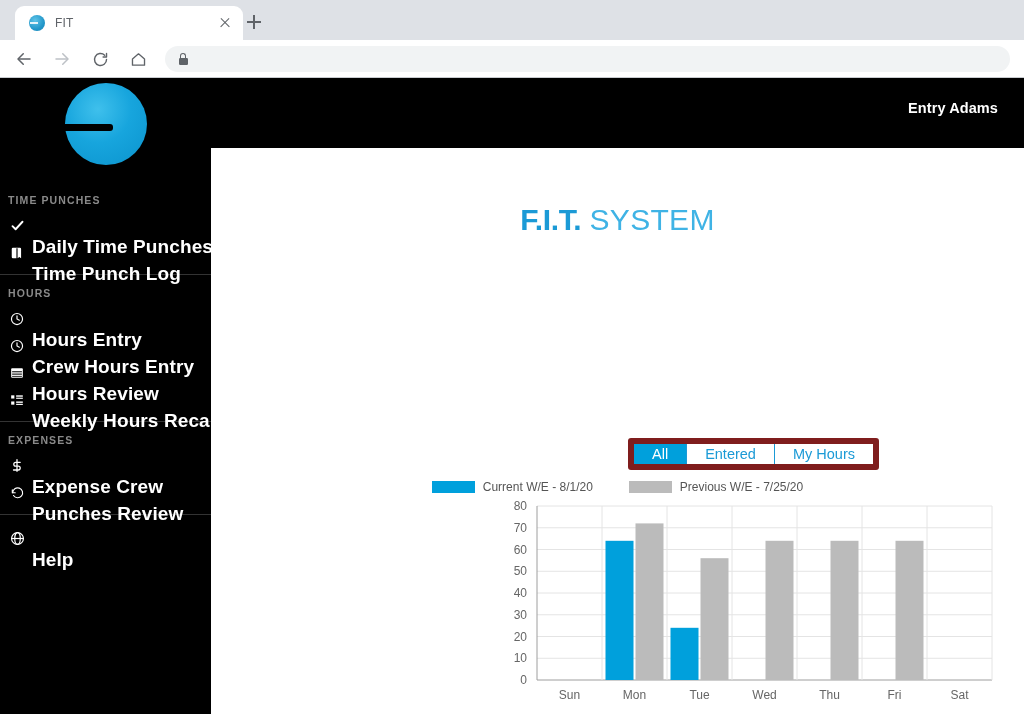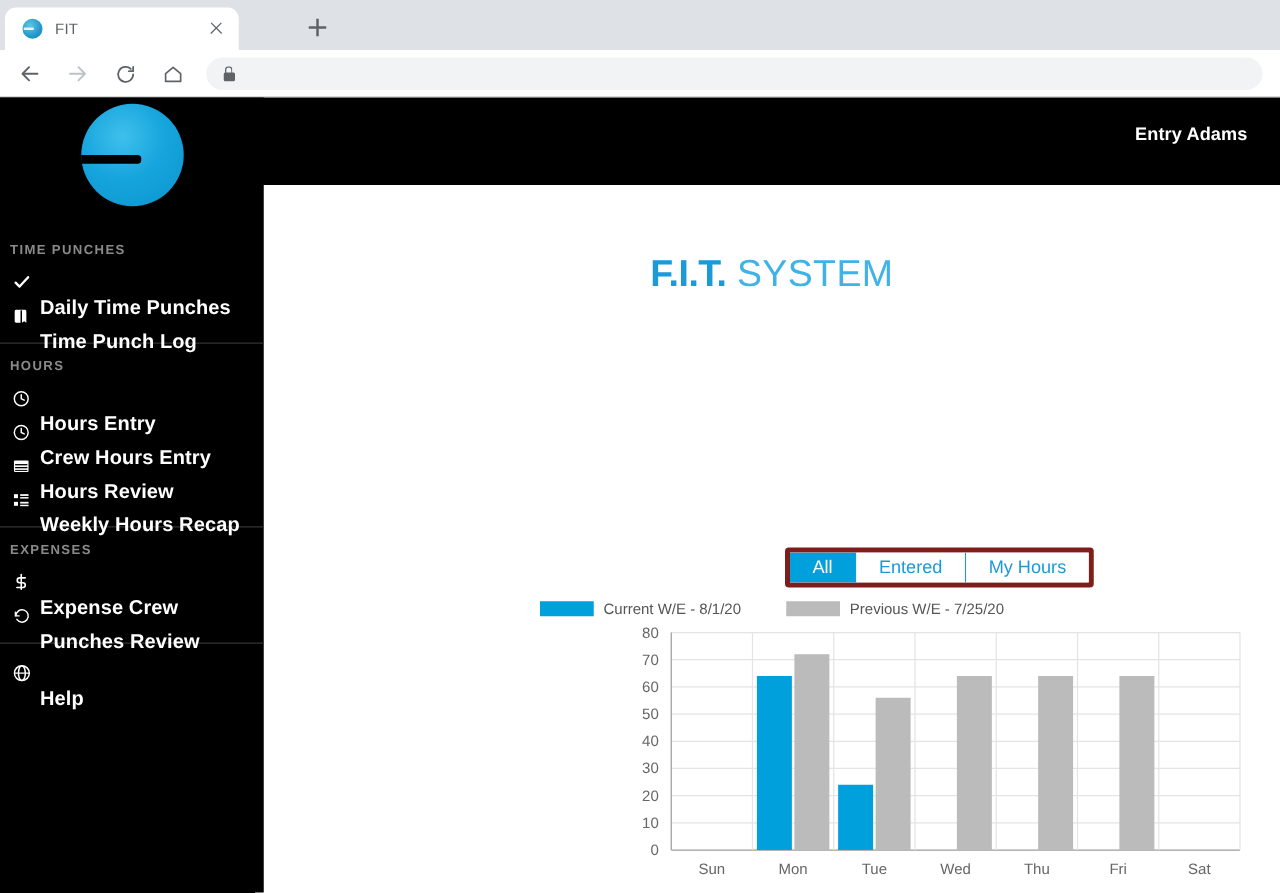--- a/index.html
+++ b/index.html
@@ -12,21 +12,21 @@
 
   
   #browser-chrome {
     position: absolute; left: 0; top: 0; width: 1024px; height: 78px;
     background: #dee1e6;
   }
   #tab-strip {
     position: absolute; left: 0; top: 0; width: 1024px; height: 40px;
   }
   #browser-tab {
-    position: absolute; left: 4px; top: 6px; width: 187px; height: 34px;
+    position: absolute; left: 15px; top: 6px; width: 228px; height: 34px;
     background: #ffffff;
     border-radius: 9px 9px 0 0;
     display: flex; align-items: center;
   }
   #tab-favicon {
     width: 16px; height: 16px; border-radius: 50%;
     margin-left: 14px; flex: 0 0 auto;
     background: radial-gradient(circle at 38% 34%, #5fc4e8 0%, #2196c9 62%, #1c84b4 100%);
     position: relative;
   }
@@ -141,42 +141,42 @@
     display: flex; align-items: center; height: 27px;
     padding-left: 10px; color: #ffffff;
   }
   .sidebar-item .si-icon {
     width: 22px; flex: 0 0 auto; display: flex;
     align-items: center; justify-content: flex-start;
     color: #ffffff; font-size: 14px;
   }
   .sidebar-item .si-icon svg { display: block; }
   .sidebar-item .si-label {
-    font-size: 16px; font-weight: bold; letter-spacing: .1px;
+    font-size: 19px; font-weight: bold; letter-spacing: .1px;
     white-space: nowrap;
     margin-top: 42px;
   }
 
   
   #main {
     position: absolute; left: 211px; top: 70px;
     width: 813px; height: 566px; background: #ffffff;
   }
   #page-title {
     position: absolute; left: 0; top: 55px; width: 813px;
     text-align: center; font-size: 30px; white-space: nowrap;
   }
   #page-title .title-fit { color: #1b9ad6; font-weight: bold; letter-spacing: -.4px; }
   #page-title .title-system { color: #3fb3e5; font-weight: normal; letter-spacing: .3px; }
 
   
   #tab-group {
     position: absolute; left: 417px; top: 290px;
     display: flex; height: 32px;
-    border: 4px solid #7f1d1d; border-radius: 3px; overflow: hidden;
+    border: 6px solid #7f1d1d; border-radius: 3px; overflow: hidden;
   }
   .tab-button {
     display: flex; align-items: center; justify-content: center;
     font-size: 14.5px; color: #1b9ad6; background: #ffffff;
     padding: 0 18px; height: 100%;
     border-right: 1px solid #1b9ad6;
   }
   .tab-button:last-child { border-right: none; }
   .tab-button.active { background: #00a0dc; color: #ffffff; }
 

